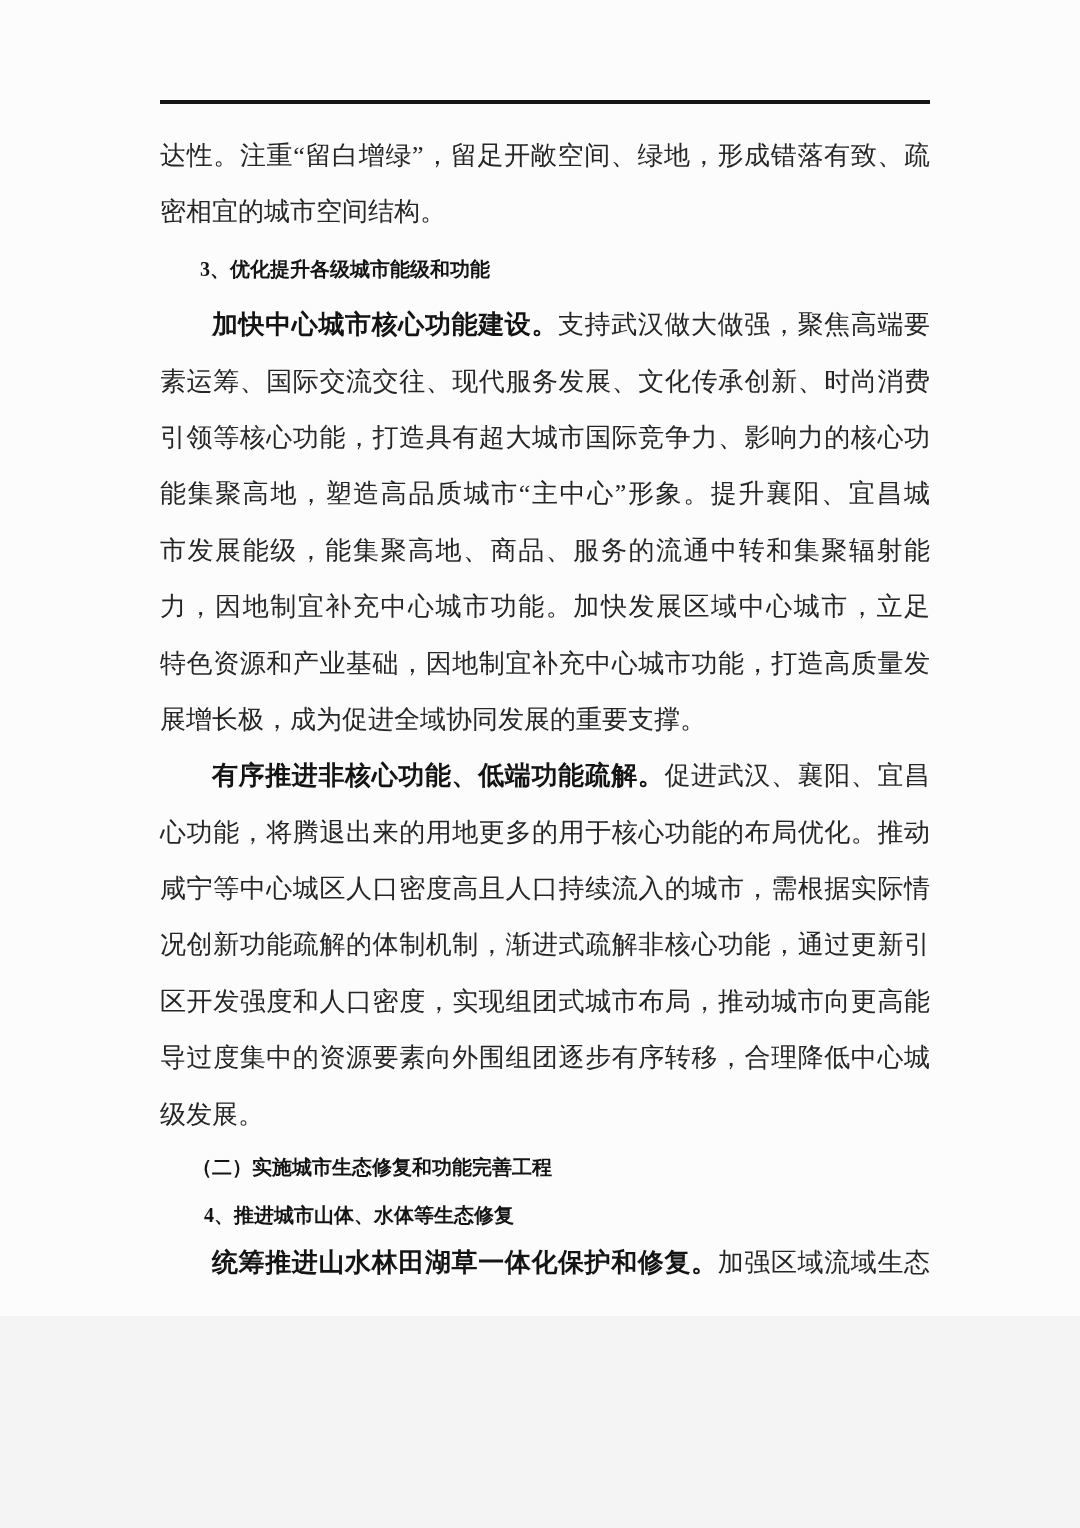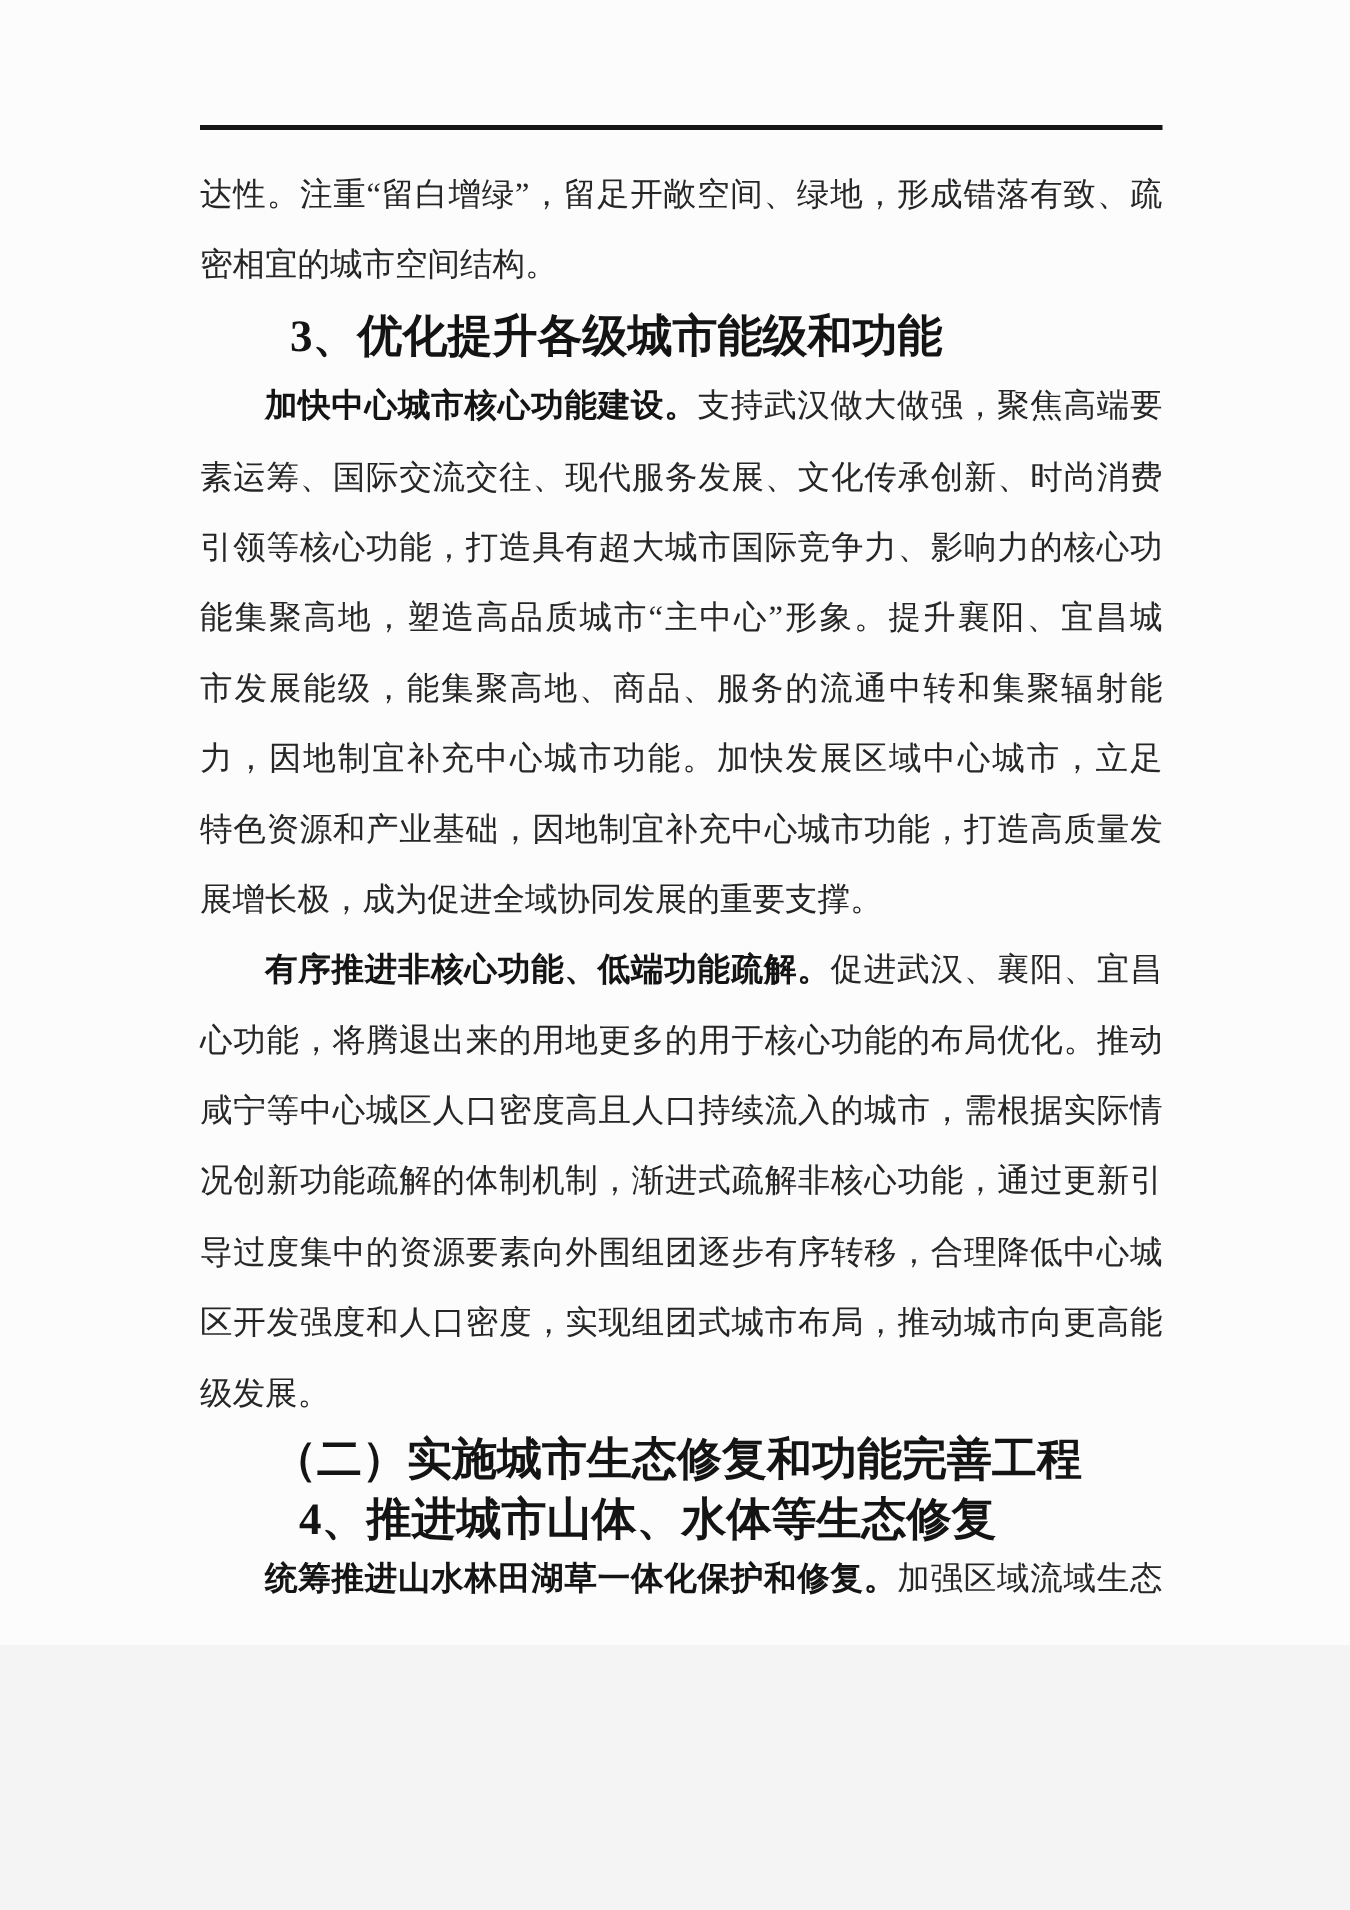--- a/index.html
+++ b/index.html
@@ -41,21 +41,21 @@
   .line.j {
     white-space: normal;
     text-align: justify;
     text-align-last: justify;
   }
   .line.l {
     text-align: left;
     text-align-last: left;
   }
   .line.heading {
-    font-size: 36px;
+    font-size: 20px;
     font-weight: bold;
     color: #101010;
   }
   .line.tight {
     height: 48px;
     line-height: 48px;
   }
   .b {
     font-weight: bold;
     color: #141414;
@@ -87,21 +87,21 @@
       <div class="line j"><span>引领等核心功能，打造具有超大城市国际竞争力、影响力的核心功</span></div>
       <div class="line j"><span>能集聚高地，塑造高品质城市“主中心”形象。提升襄阳、宜昌城</span></div>
       <div class="line j"><span>市发展能级，能集聚高地、商品、服务的流通中转和集聚辐射能</span></div>
       <div class="line j"><span>力，因地制宜补充中心城市功能。加快发展区域中心城市，立足</span></div>
       <div class="line j"><span>特色资源和产业基础，因地制宜补充中心城市功能，打造高质量发</span></div>
       <div class="line l"><span>展增长极，成为促进全域协同发展的重要支撑。</span></div>
       <div class="line j" style="padding-left: 2em;"><span class="b">有序推进非核心功能、低端功能疏解。</span><span>促进武汉、襄阳、宜昌</span></div>
       <div class="line j"><span>心功能，将腾退出来的用地更多的用于核心功能的布局优化。推动</span></div>
       <div class="line j"><span>咸宁等中心城区人口密度高且人口持续流入的城市，需根据实际情</span></div>
       <div class="line j"><span>况创新功能疏解的体制机制，渐进式疏解非核心功能，通过更新引</span></div>
+      <div class="line j"><span>区开发强度和人口密度，实现组团式城市布局，推动城市向更高能</span></div>
       <div class="line j"><span>导过度集中的资源要素向外围组团逐步有序转移，合理降低中心城</span></div>
-      <div class="line j"><span>区开发强度和人口密度，实现组团式城市布局，推动城市向更高能</span></div>
       <div class="line l"><span>级发展。</span></div>
       <div class="line heading tight l" style="padding-left: 1.6em;"><span class="b">（二）实施城市生态修复和功能完善工程</span></div>
       <div class="line heading tight l" style="padding-left: 2.2em;"><span class="b">4、推进城市山体、水体等生态修复</span></div>
       <div class="line tight j" style="padding-left: 2em;"><span class="b">统筹推进山水林田湖草一体化保护和修复。</span><span>加强区域流域生态</span></div>
     </div>
   <div class="pagenum">- 8 -</div>
 </div>
 
 </body></html>

